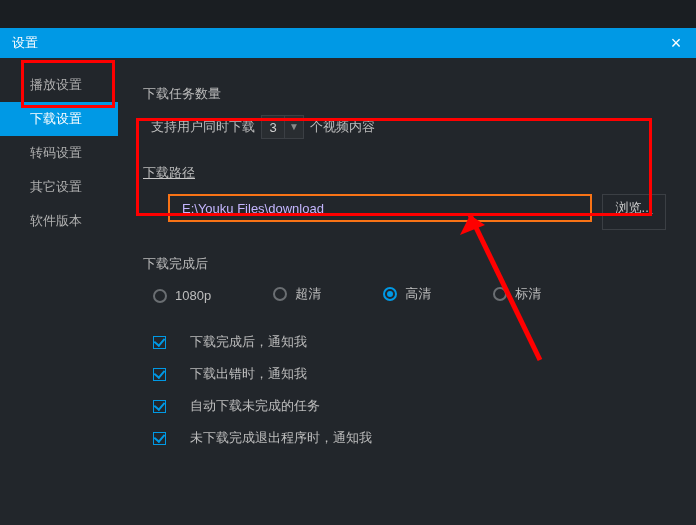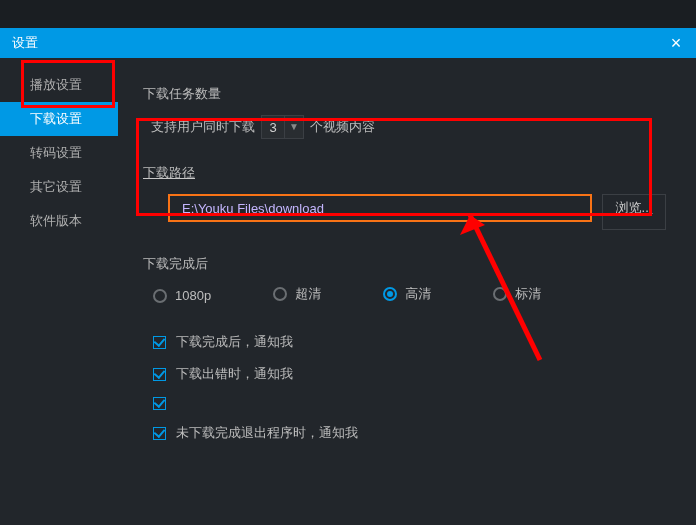--- a/index.html
+++ b/index.html
@@ -173,20 +173,21 @@
     font-size: 13px;
   }
   .checkbox-list {
     margin-left: 10px;
   }
   .checkbox-row {
     display: flex;
     align-items: center;
     margin-bottom: 14px;
     cursor: pointer;
+    gap: 14px;
   }
   .checkbox-box {
     width: 13px;
     height: 13px;
     border: 1px solid #0099e5;
     margin-right: 10px;
     position: relative;
     box-sizing: border-box;
   }
   .checkbox-box::after {
@@ -271,20 +272,21 @@
       <div class="checkbox-row">
         <div class="checkbox-box"></div>
         <span class="checkbox-label">下载完成后，通知我</span>
       </div>
       <div class="checkbox-row">
         <div class="checkbox-box"></div>
         <span class="checkbox-label">下载出错时，通知我</span>
       </div>
       <div class="checkbox-row">
         <div class="checkbox-box"></div>
+        <span class="checkbox-label">自动下载未完成的任务</span>
       </div>
       <div class="checkbox-row">
         <div class="checkbox-box"></div>
         <span class="checkbox-label">未下载完成退出程序时，通知我</span>
       </div>
     </div>
 
   </div>
 </div>
 

